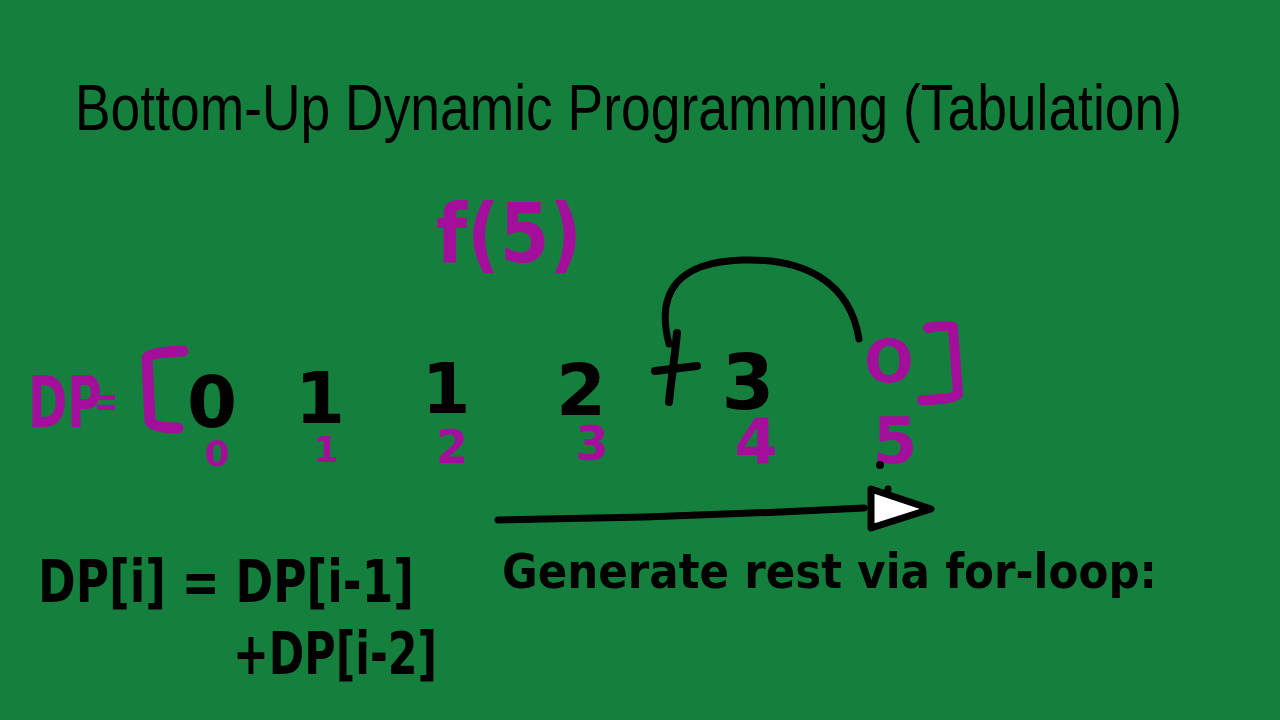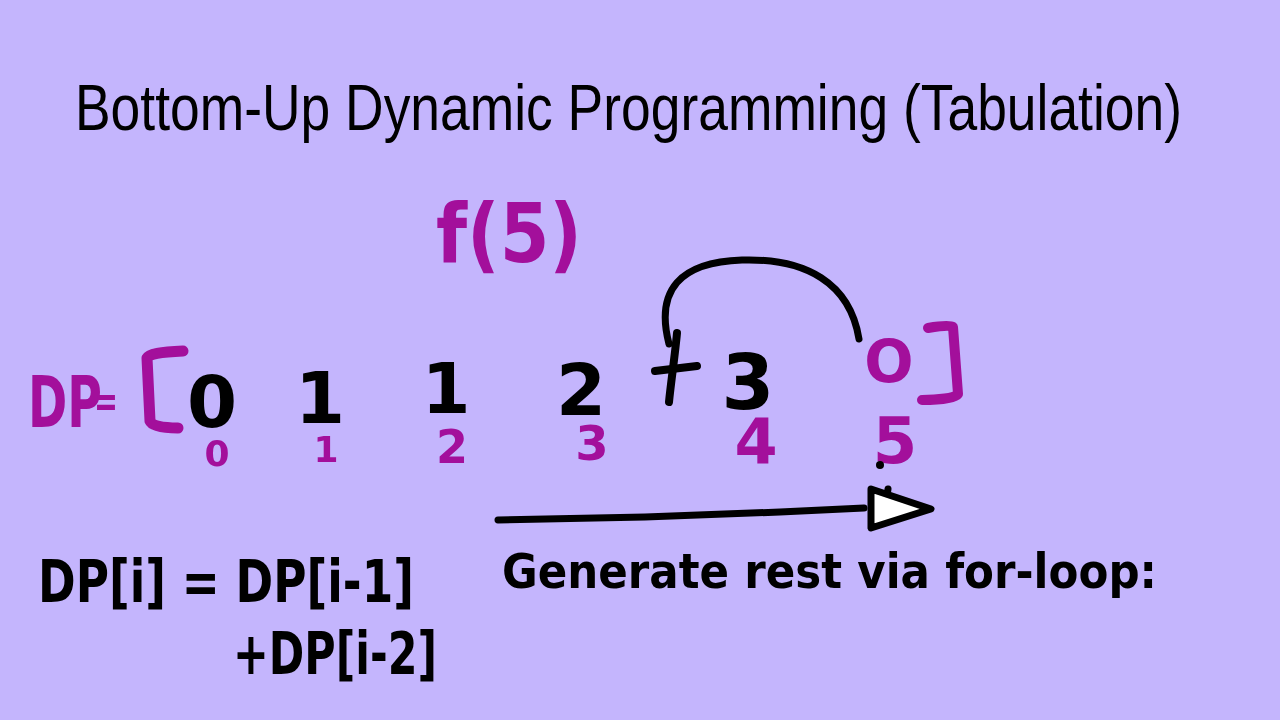--- a/index.html
+++ b/index.html
@@ -7,21 +7,21 @@
     padding: 0;
     background: #ffffff;
     width: 1280px;
     height: 720px;
     overflow: hidden;
   }
   .stage {
     position: relative;
     width: 1280px;
     height: 720px;
-    background: #c4b5fd;
+    background: #15803d;
   }
   svg { display: block; }
   .title-text {
     font-family: "Liberation Sans", sans-serif;
     font-weight: 400;
     fill: var(--ink, #000);
   }
   .hand {
     font-family: "DejaVu Sans", sans-serif;
     font-weight: 700;

